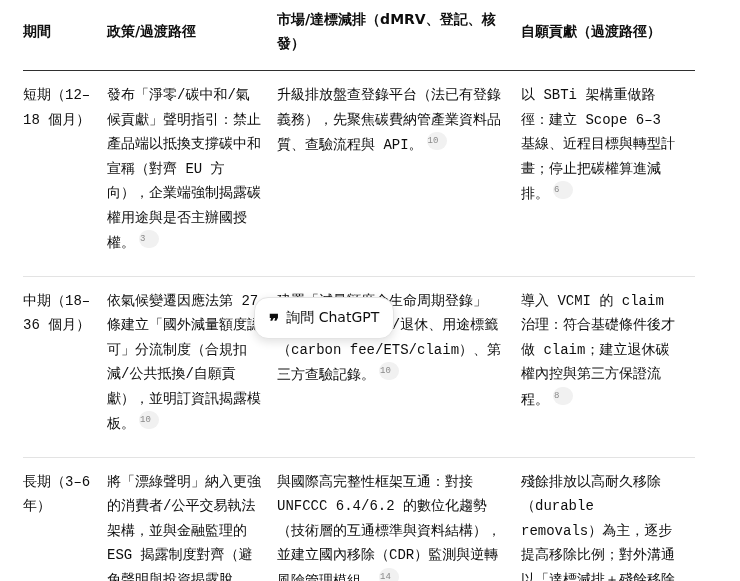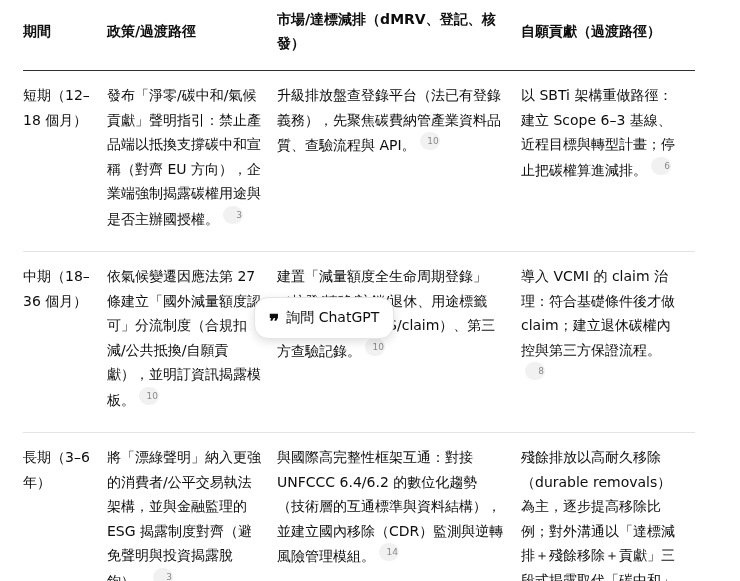--- a/index.html
+++ b/index.html
@@ -15,27 +15,27 @@
   col.c3 { width: 244px; }
   col.c4 { width: 174px; }
   th {
     text-align: left; font-weight: 700; font-size: 14px; line-height: 24px;
     vertical-align: middle; padding: 7px 0 15px 0; height: 40px;
     border-bottom: 1.5px solid #2f2f2f;
   }
   th .inner { padding-right: 16px; }
   td {
     vertical-align: top; font-size: 14px; line-height: 24.5px;
-    padding: 12px 16px 20px 0; border-bottom: 1px solid #e3e3e3;
+    padding: 12px 16px 20px 0; border-bottom: 1px solid #e3e3e3; font-family: Liberation Mono, monospace;
   }
   tr:last-child td { border-bottom: none; }
   .cite {
     display: inline-block; min-width: 18px; height: 18px; line-height: 18px;
     border-radius: 9px; background: #f1f1f1; color: #8a8a8a; font-size: 9px;
-    text-align: right; vertical-align: 6px; margin-left: 4px; padding: 0 1px;
+    text-align: left; vertical-align: 6px; margin-left: 4px; padding: 0 1px;
   }
   .popup {
     position: absolute; left: 254px; top: 297px; height: 40px;
     background: #fff; border: 1px solid #e4e4e4; border-radius: 14px;
     box-shadow: 0 3px 10px rgba(0,0,0,0.12);
     display: flex; align-items: center; padding: 0 14px 0 14px; gap: 9px;
     font-size: 14px; color: #0d0d0d; cursor: pointer;
   }
   .popup .quote { font-family: "DejaVu Serif", serif; font-weight: 700; font-size: 19px; line-height: 1; margin-top: 6px; letter-spacing: -2px; }
 </style>

